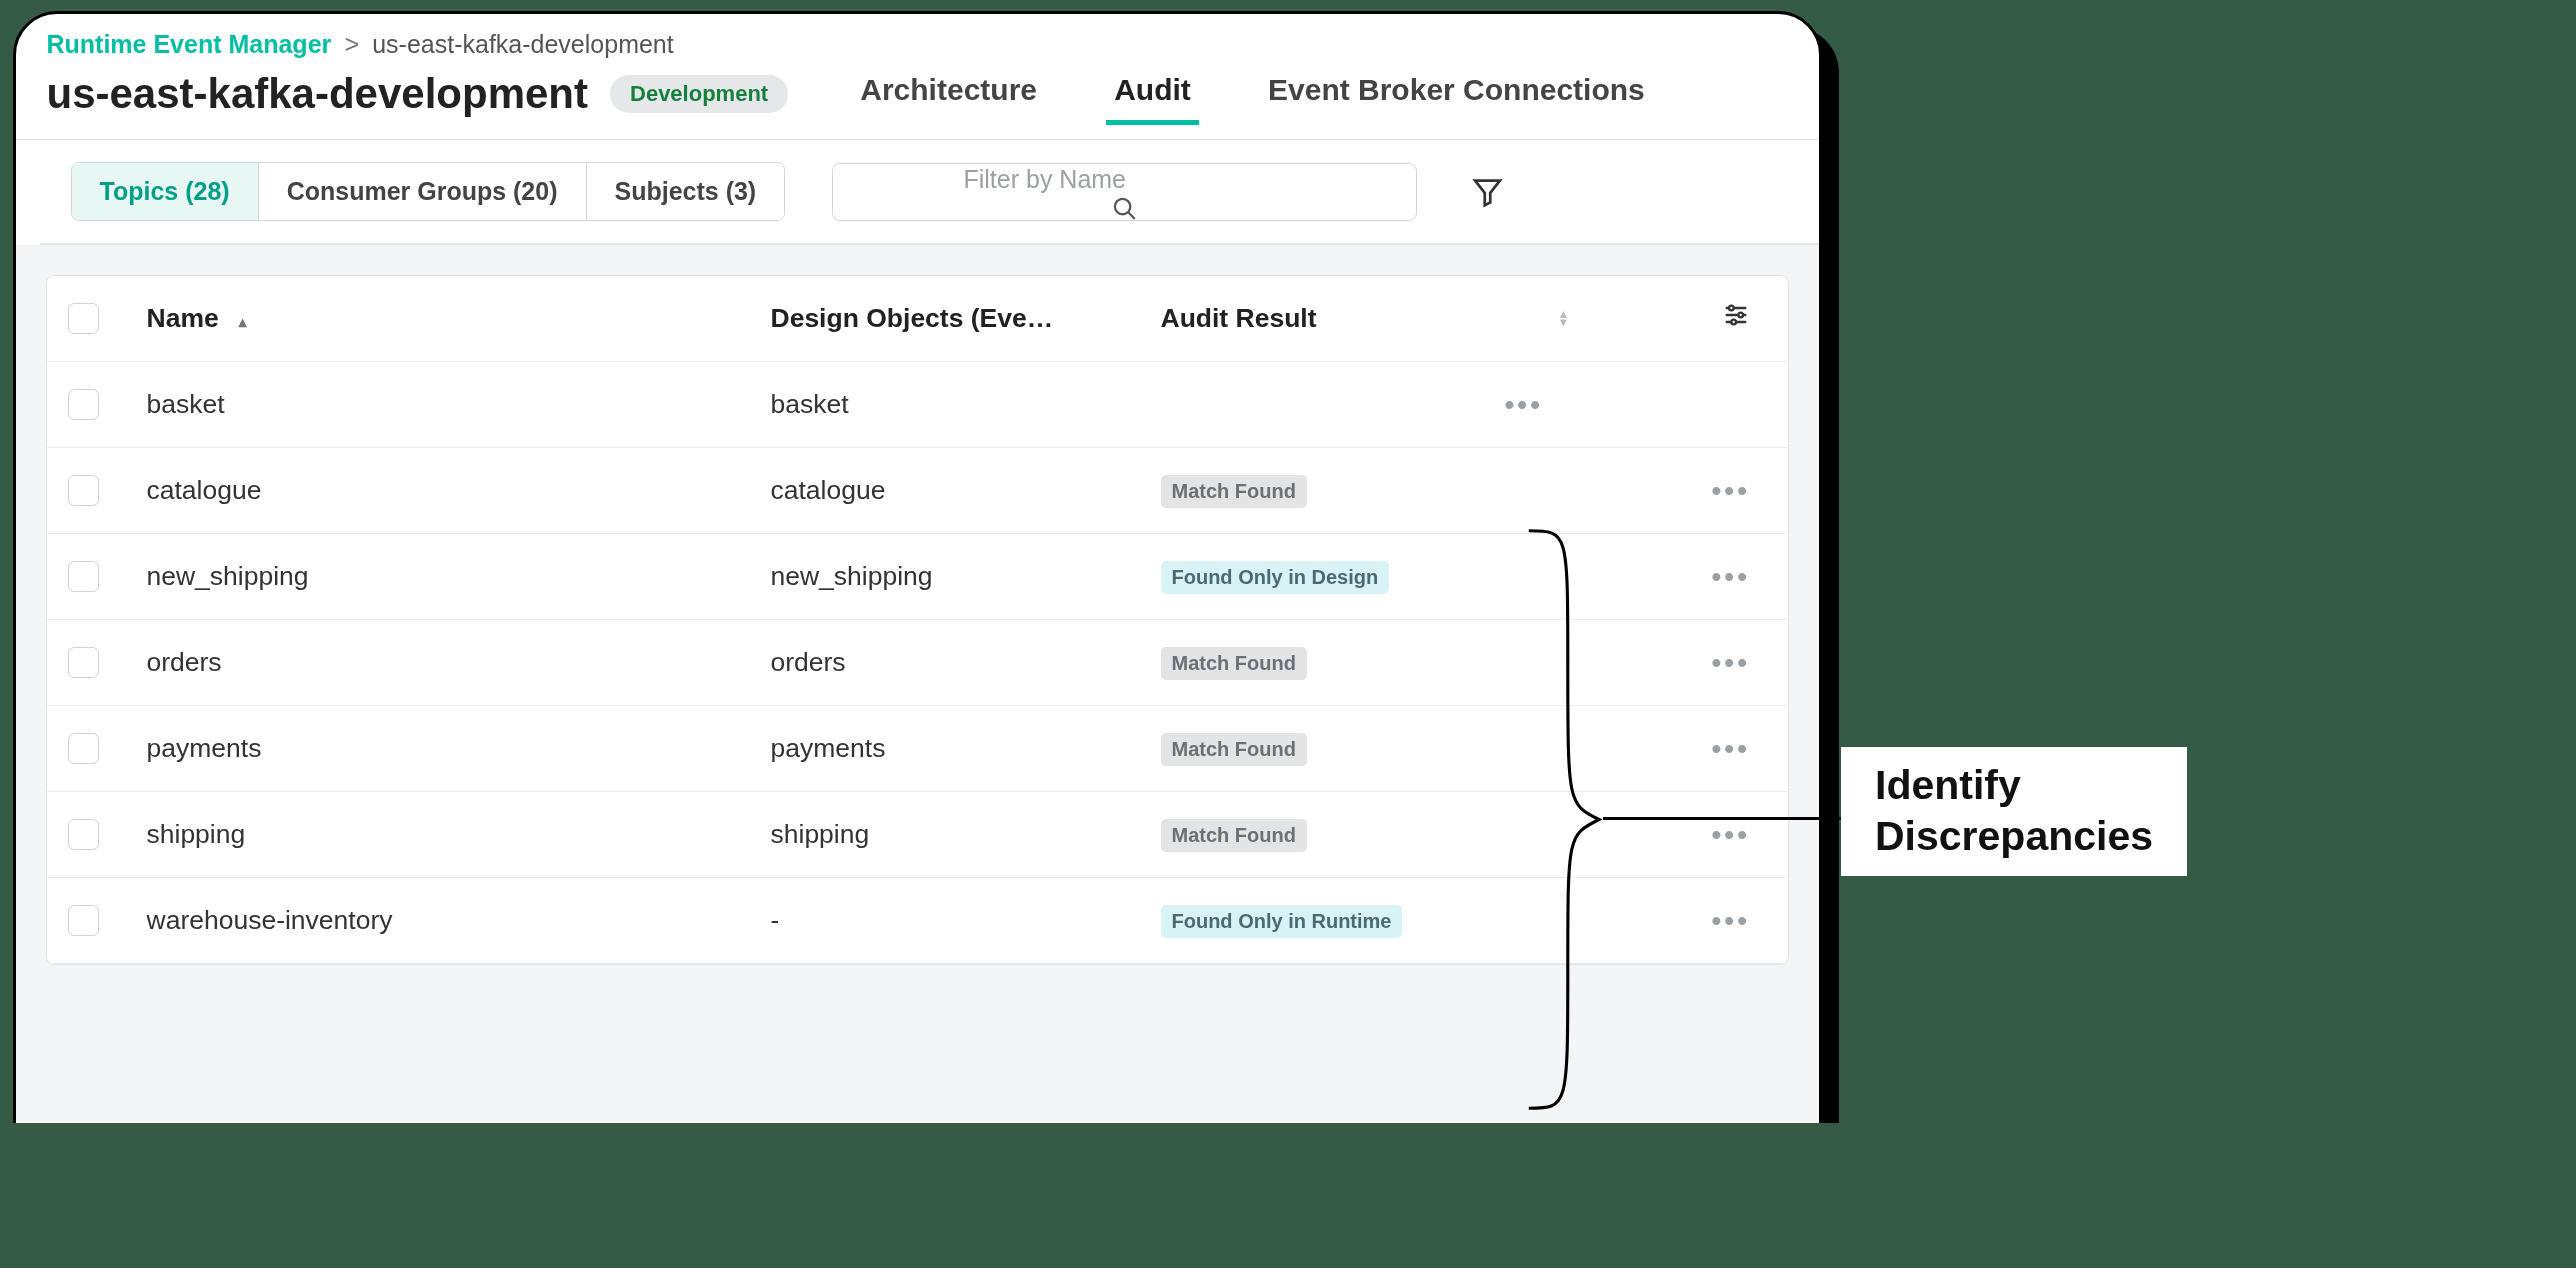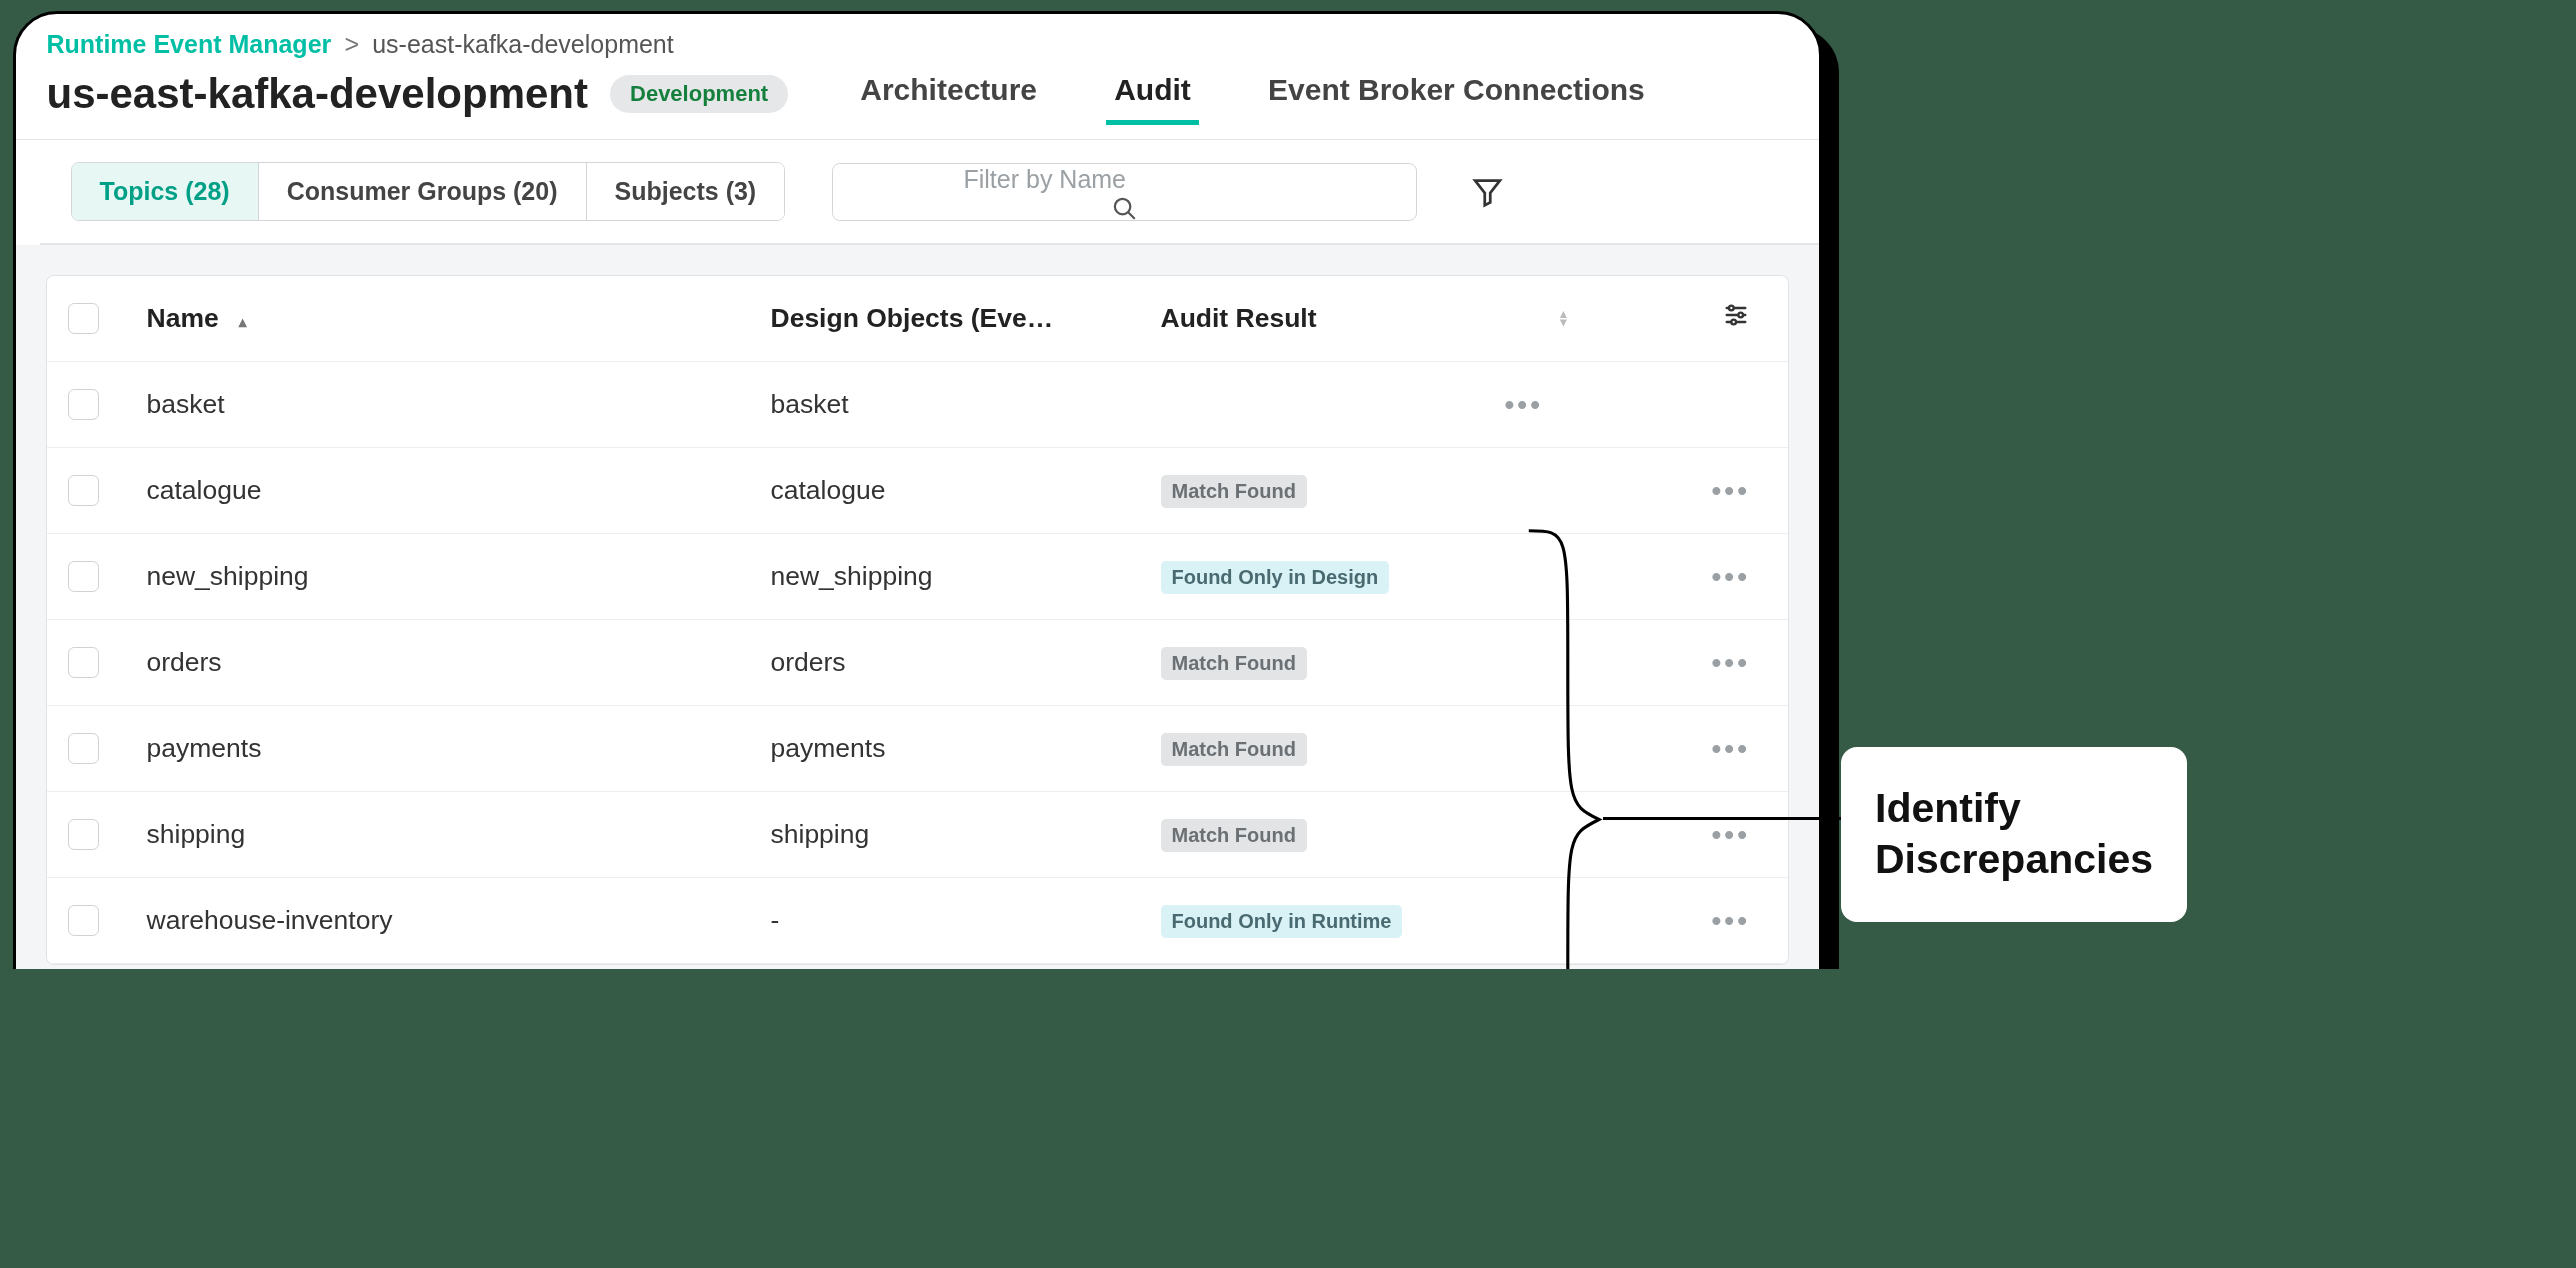--- a/index.html
+++ b/index.html
@@ -4,21 +4,21 @@
 <style>
   * { box-sizing: border-box; }
   html, body {
     margin: 0; padding: 0;
     background: #355b47;
     font-family: -apple-system, BlinkMacSystemFont, "Segoe UI", Helvetica, Arial, sans-serif;
     color: #333;
   }
   .stage {
     width: 2576px;
-    height: 969px;
+    height: 1123px;
     position: relative;
   }
   .window {
     position: absolute;
     left: 12.5px;
     top: 11px;
     width: 1809px;
     height: 1170px;
     background: #fff;
     border: 3.9px solid #000;
@@ -206,26 +206,25 @@
     top: 817px;
     width: 242px;
     height: 3.1px;
     background: #000;
   }
   .callout-box {
     position: absolute;
     left: 1841px;
     top: 747px;
     background: #fff;
-    padding: 36px 34px;
+    padding: 13px 34px;
     font-size: 41px;
     font-weight: 800;
     color: #111;
     line-height: 1.25;
-    border-radius: 16px;
   }
 </style>
 </head>
 <body>
 
 <div class="stage">
   <div class="window">
 
     <div class="breadcrumb">
       <span class="crumb-root">Runtime Event Manager</span>

